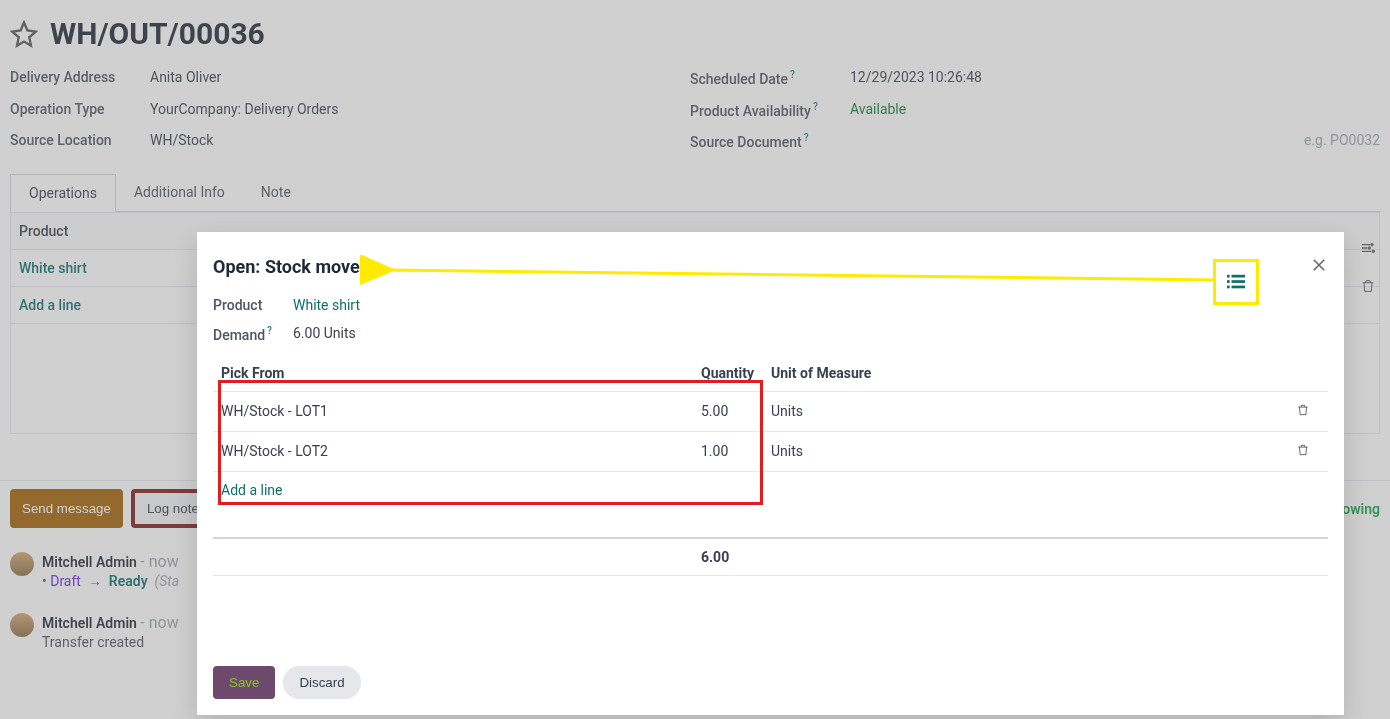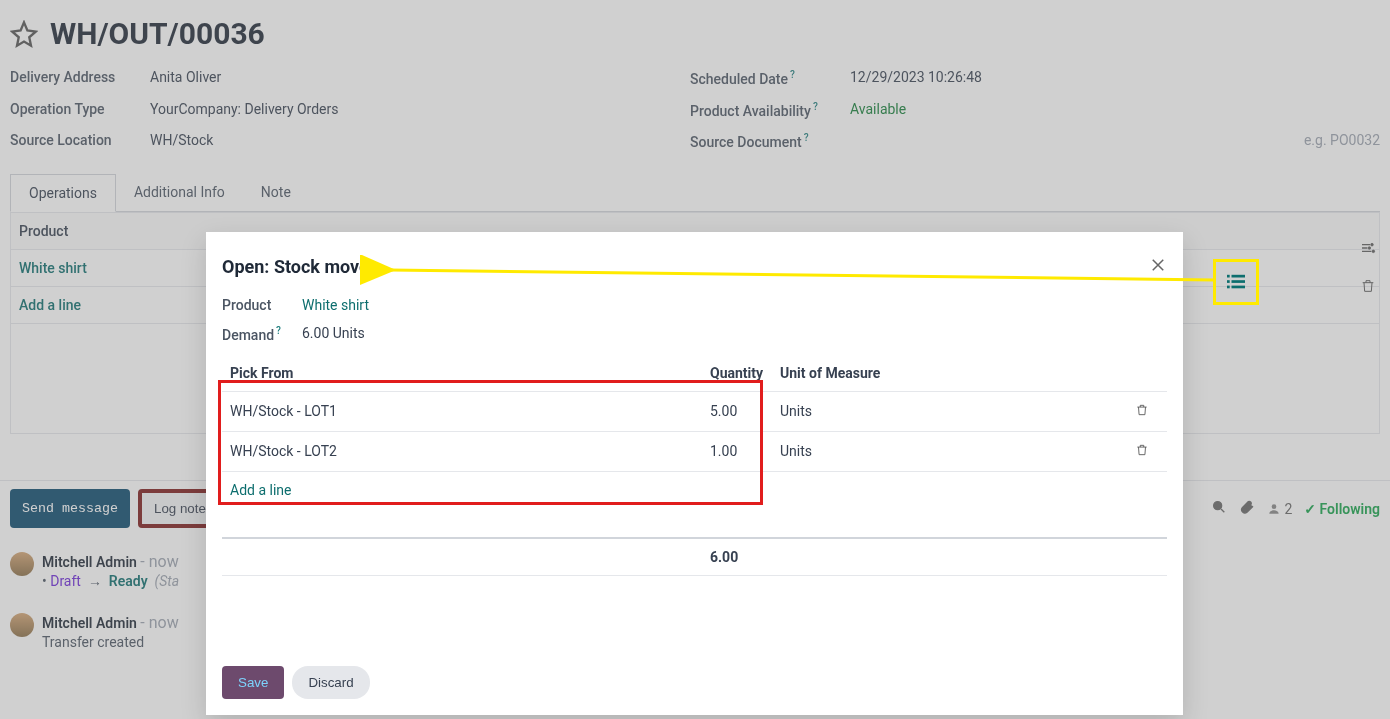--- a/index.html
+++ b/index.html
@@ -102,22 +102,22 @@
     padding: 8px 10px;
     border-top: 1px solid #e5e7eb;
   }
   .chatter-top {
     display: flex;
     justify-content: space-between;
     align-items: center;
   }
   .chatter-buttons { display: flex; gap: 8px; }
   .btn-sendmsg {
-    background: #0c4a6e; color: #fff; border: none;
-    padding: 8px 12px; border-radius: 4px; font-weight: 500; font-family: Liberation Mono, monospace;
+    background: #a16207; color: #fff; border: none;
+    padding: 8px 12px; border-radius: 4px; font-weight: 500;
   }
   .btn-lognote {
     background: #f3f4f6; color: #374151; border: 4px solid #7f1d1d;
     padding: 8px 12px; border-radius: 4px; font-weight: 500;
   }
   .chatter-right { display: flex; align-items: center; gap: 12px; color: #666; }
   .following { color: #16a34a; font-weight: 600; }
   .following::before { content: "✓ "; }
 
   .log-entry {
@@ -142,22 +142,22 @@
     border: 3px solid #ffea00;
     display: flex; align-items: center; justify-content: center;
     z-index: 20;
     background: transparent;
   }
   .list-icon-wrap svg { width: 18px; height: 16px; fill: #0d6e6e; }
 
   
   .modal {
     position: absolute;
-    left: 206px; top: 232px;
-    width: 977px;
+    left: 197px; top: 232px;
+    width: 1147px;
     background: #fff;
     z-index: 10;
     box-shadow: 0 10px 25px rgba(0,0,0,0.15);
     padding: 24px 16px 16px 16px;
   }
   .modal-header {
     display: flex; justify-content: space-between; align-items: flex-start;
     margin-bottom: 20px;
   }
   .modal-title { font-size: 18px; font-weight: 700; color: #1f2937; }
@@ -198,21 +198,21 @@
     border: 3px solid #e11d1d;
     z-index: 15;
     pointer-events: none;
   }
 
   .modal-actions {
     margin-top: 90px;
     display: flex; gap: 8px;
   }
   .btn-save {
-    background: #6d4a6d; color: #7dd3fc; border: none;
+    background: #6d4a6d; color: #84cc16; border: none;
     padding: 6px 16px; border-radius: 4px; font-weight: 500;
   }
   .btn-discard {
     background: #e5e7eb; color: #374151; border: none;
     padding: 9px 16px; border-radius: 16px; font-weight: 500;
   }
 
   
   .small-icon svg { width: 16px; height: 16px; stroke: #666; fill: #666; }
 

